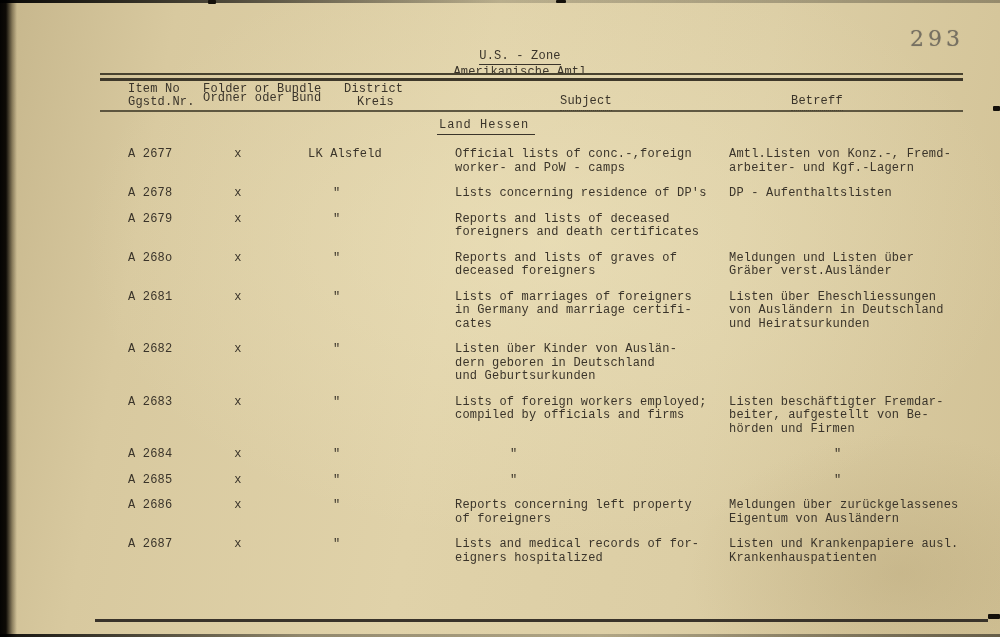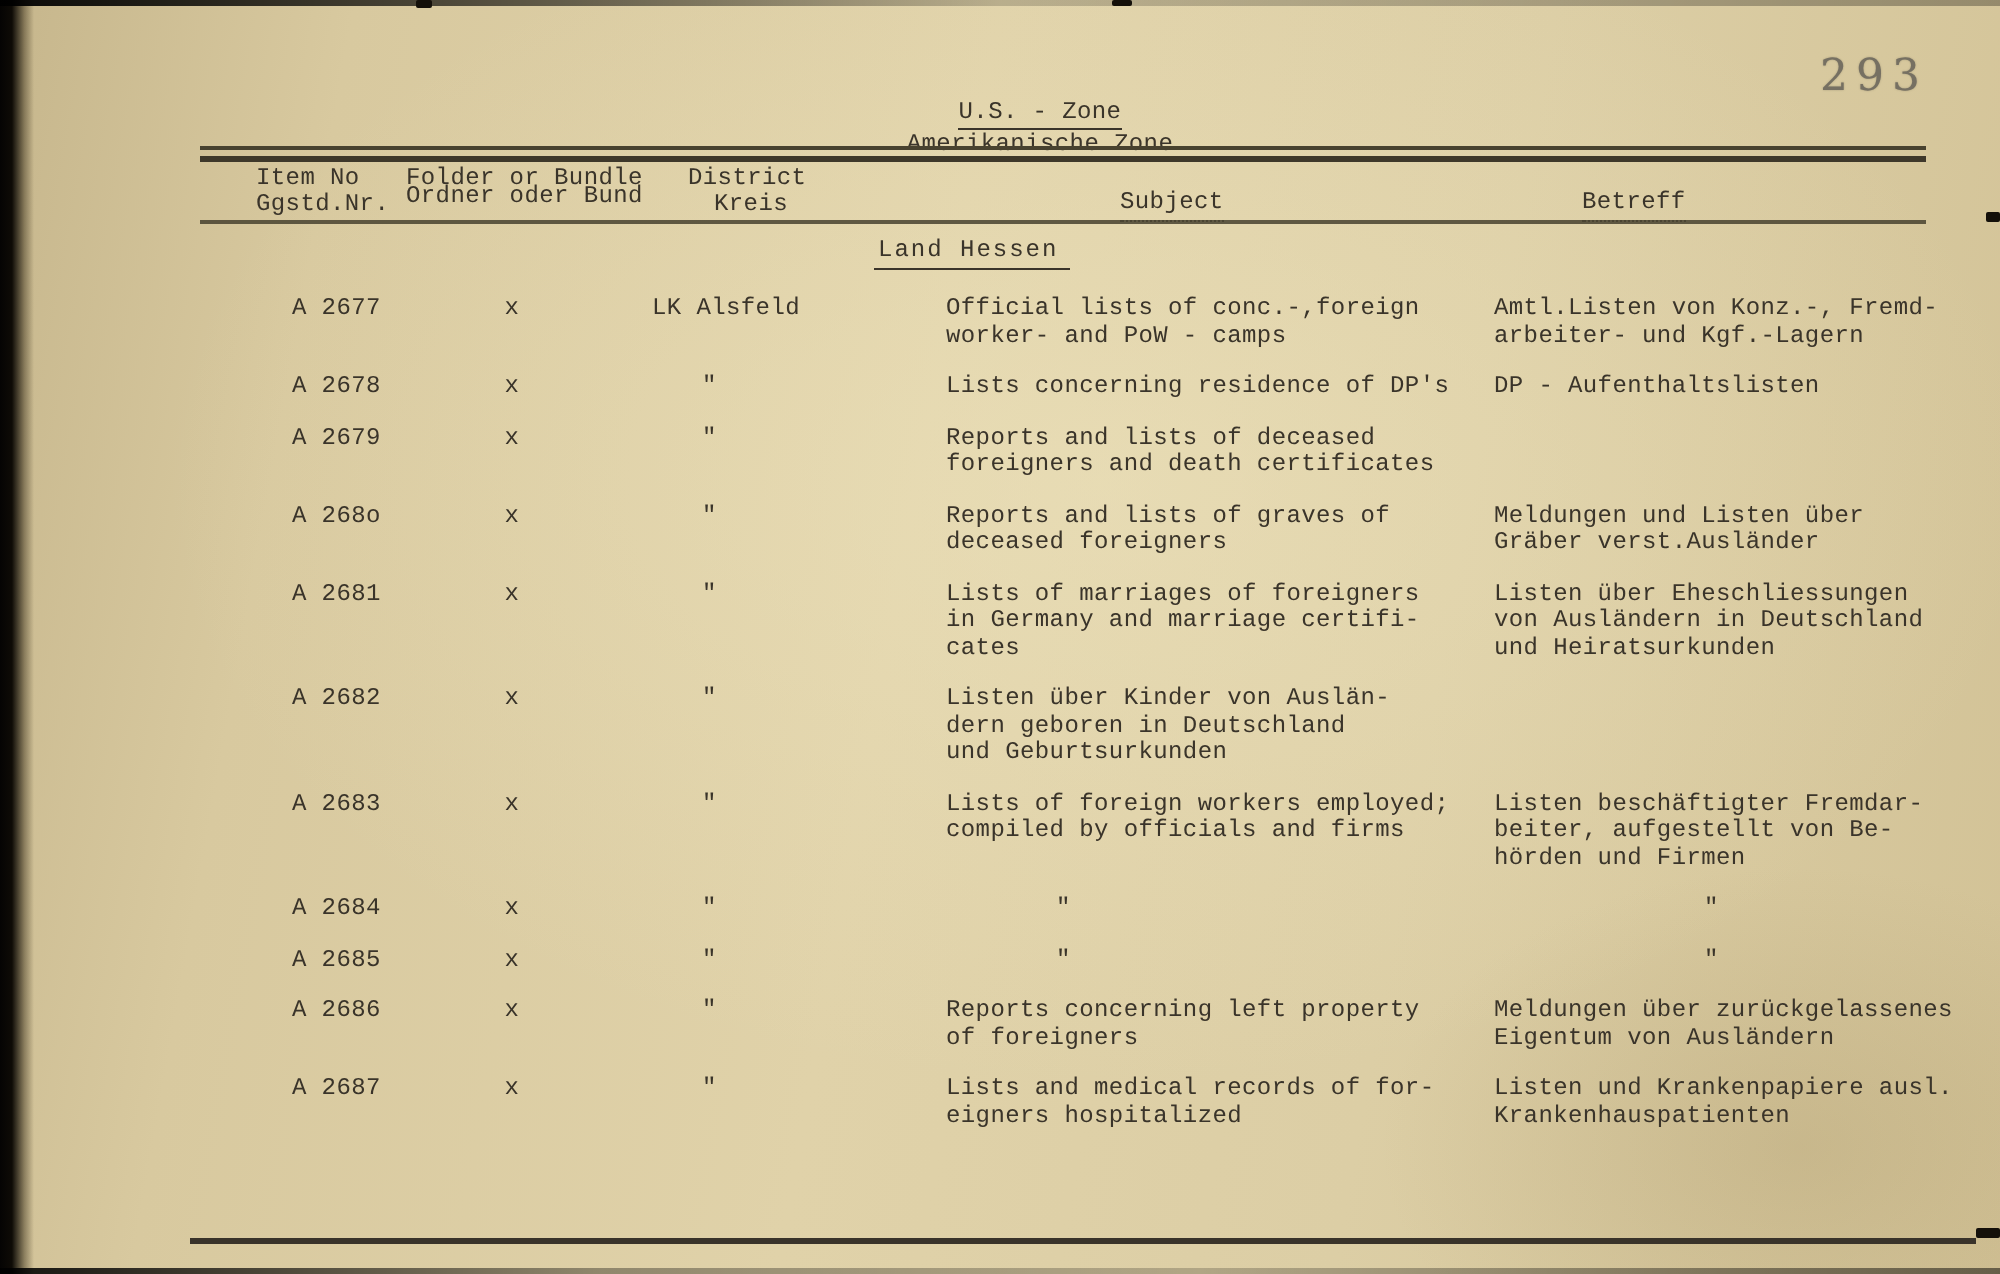--- a/index.html
+++ b/index.html
@@ -63,21 +63,21 @@
   .underline-dot { border-bottom: 1.5px dotted #4a4432; padding-bottom: 1px; }
 
   
   .section-title {
     position: absolute; left: 437px; top: 119px;
     border-bottom: 1.5px solid #3a342a; padding: 0 6px 1px 2px;
     letter-spacing: 1px;
   }
 
   
-  .rows { position: absolute; left: 146px; top: 148px; width: 837px; }
+  .rows { position: absolute; left: 128px; top: 148px; width: 837px; }
   .row { display: grid; grid-template-columns: 72px 100px 155px 274px 236px; margin-bottom: 12px; }
   .c-item { }
   .c-folder { text-align: center; padding-right: 24px; }
   .c-district { padding-left: 8px; }
   .c-district.ditto { padding-left: 33px; }
   .c-subject { padding-right: 4px; }
   .c-subject.ditto { padding-left: 55px; }
   .c-betreff { }
   .c-betreff.ditto { padding-left: 105px; }
 </style>
@@ -91,21 +91,21 @@
   <div class="edge-bottom"></div>
   <div class="mark mark-right-a"></div>
   <div class="mark mark-right-b"></div>
   <div class="mark mark-top-a"></div>
   <div class="mark mark-top-b"></div>
 
   <div class="page-number">293</div>
 
   <div class="title-block tw">
     <span class="title-main">U.S. - Zone</span>
-    <div class="title-sub">Amerikanische Zone</div>
+    <div class="title-sub">Amerikanische Amtl</div>
   </div>
 
   <div class="rule rule-a"></div>
   <div class="rule rule-b"></div>
   <div class="rule rule-headers"></div>
   <div class="rule rule-bottom"></div>
 
   <span class="hdr tw" style="left:128px; top:83px;text-align:right;">Item No</span>
   <span class="hdr tw" style="left:128px; top:96px;">Ggstd.Nr.</span>
   <span class="hdr tw" style="left:203px; top:83px;">Folder or Bundle</span>

